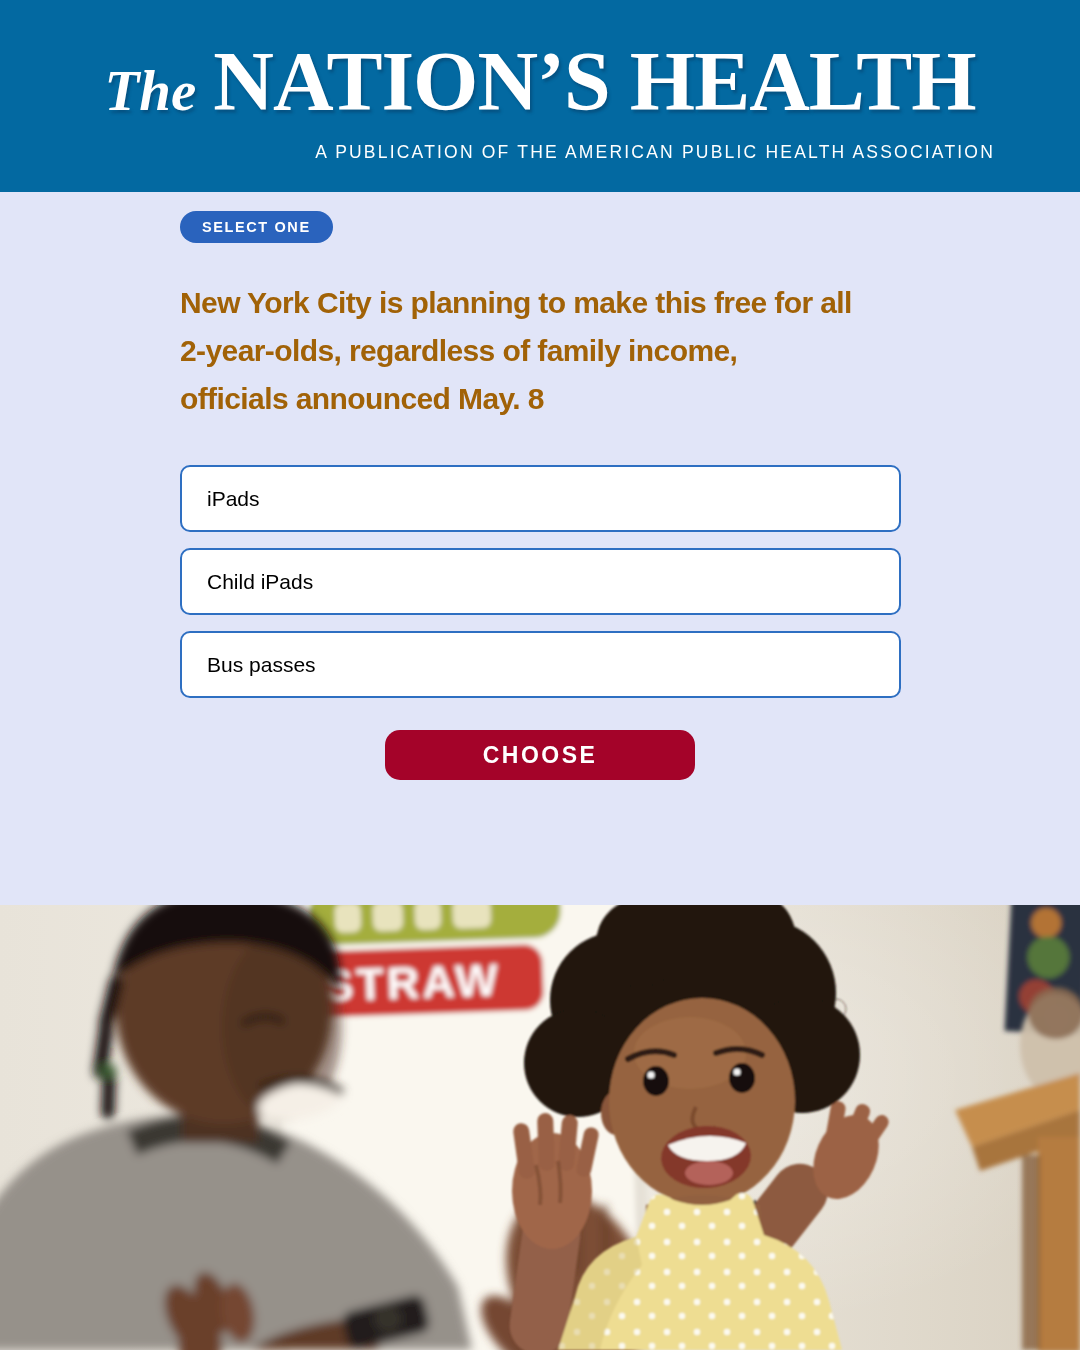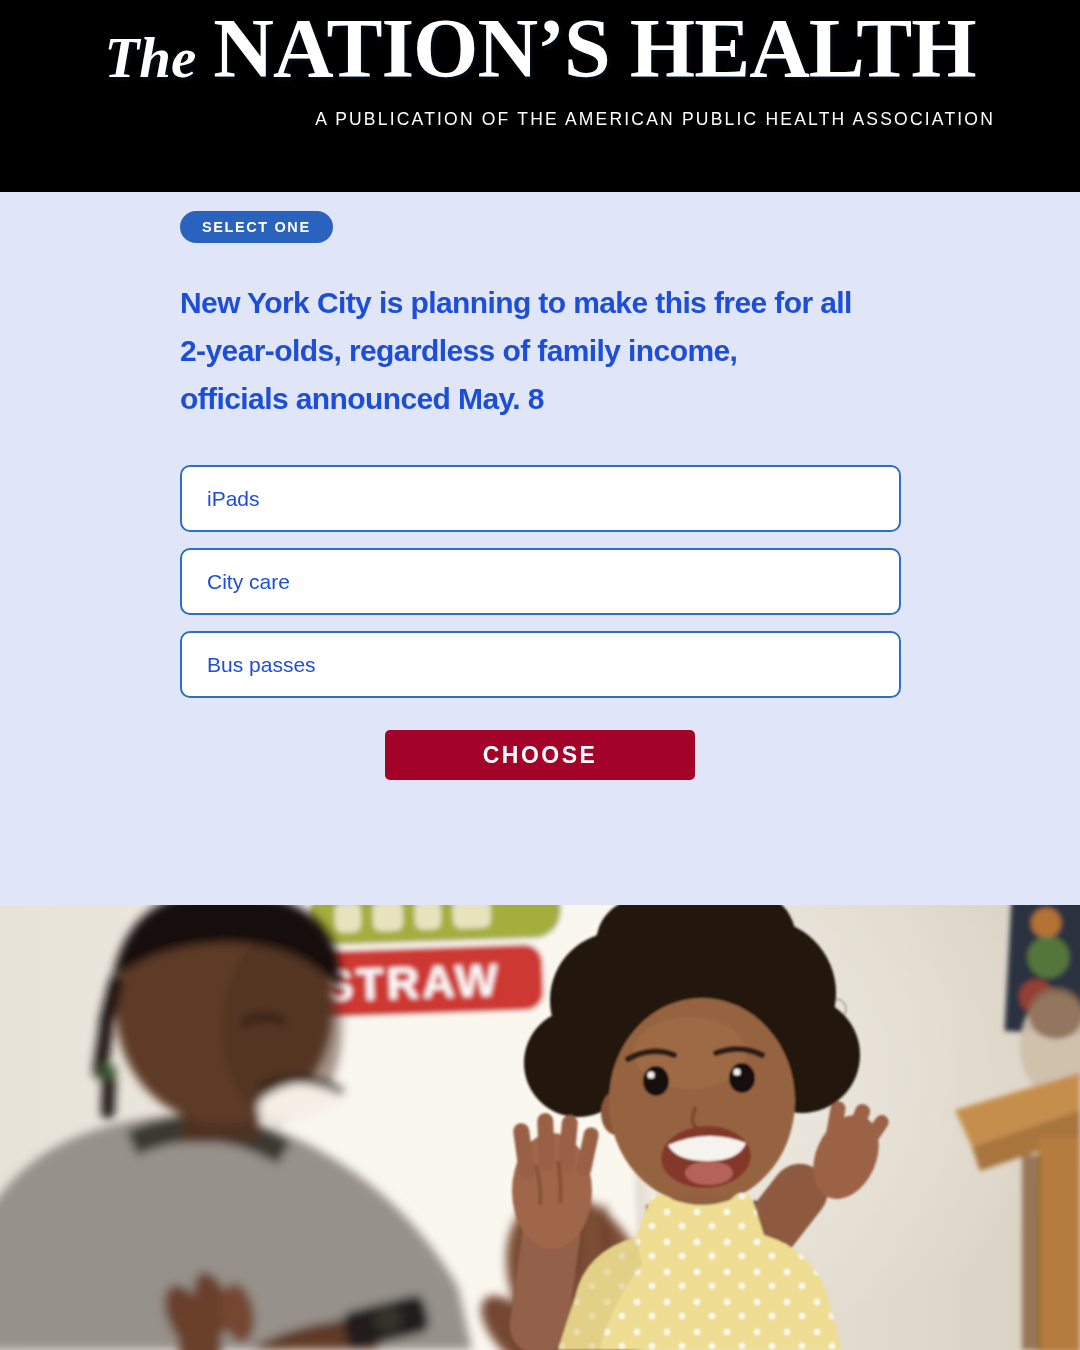--- a/index.html
+++ b/index.html
@@ -4,22 +4,22 @@
 <style>
   html,body{margin:0;padding:0;}
   body{
     width:1080px;height:1350px;
     font-family:"Liberation Sans",sans-serif;
     background:#e1e5f8;
     overflow:hidden;
   }
   
   .header{
-    height:192px;background:#000000;color:#fff;
-    box-sizing:border-box;
+    height:192px;background:#0369a1;color:#fff;
+    box-sizing:border-box;padding-top:33px;
   }
   .masthead{width:910px;margin:0 auto;}
   .title-row{
     display:flex;align-items:baseline;justify-content:center;white-space:nowrap;
     text-shadow:2px 3px 3px rgba(8,40,75,.35);
   }
   .brand-the{
     font-family:"Liberation Serif",serif;font-style:italic;font-weight:600;
     font-size:57px;margin-right:17px;
   }
@@ -34,37 +34,37 @@
   .tagline .org{font-weight:400;}
   
   .quiz{box-sizing:border-box;padding-top:19px;height:713px;}
   .badge{
     display:inline-block;margin-left:180px;
     background:#2a63bd;color:#fff;font-weight:700;font-size:14.5px;
     letter-spacing:1.6px;padding:8px 22px;border-radius:18px;
   }
   .question{
     margin:36px 7px 0 180px;
-    font-weight:700;color:#1d4ed8;font-size:30px;line-height:48px;
+    font-weight:700;color:#a16207;font-size:30px;line-height:48px;
     letter-spacing:-0.6px;
   }
   .question span{display:block;white-space:nowrap;}
   .options{
     margin:42px 0 0 180px;width:721px;
     display:flex;flex-direction:column;gap:16px;
   }
   .option{
     box-sizing:border-box;height:67px;background:#ffffff;
     border:2px solid #2e6fc2;border-radius:10px;
     display:flex;align-items:center;padding-left:25px;
-    font-size:21px;color:#1d4ed8;cursor:pointer;
+    font-size:21px;color:#000000;cursor:pointer;
   }
   .choose-btn{
     width:310px;height:50px;margin:32px auto 0 auto;
-    background:#a40329;border:none;border-radius:5px;
+    background:#a40329;border:none;border-radius:15px;
     color:#fff;font-family:"Liberation Sans",sans-serif;
     font-weight:700;font-size:23px;letter-spacing:2.5px;
     display:flex;align-items:center;justify-content:center;cursor:pointer;
   }
   
   .photo{display:block;width:1080px;height:445px;}
 </style>
 </head>
 <body>
 
@@ -85,21 +85,21 @@
     <span>New York City is planning to make this free for all</span>
     <span>2-year-olds, regardless of family income,</span>
     <span>officials announced May. 8</span>
   </div>
 
   <div class="options">
     <div class="option">
       <span>iPads</span>
     </div>
     <div class="option">
-      <span>City care</span>
+      <span>Child iPads</span>
     </div>
     <div class="option">
       <span>Bus passes</span>
     </div>
   </div>
 
   <button class="choose-btn">CHOOSE</button>
 </div>
 
 <svg class="photo" viewBox="0 0 1080 445" xmlns="http://www.w3.org/2000/svg">

